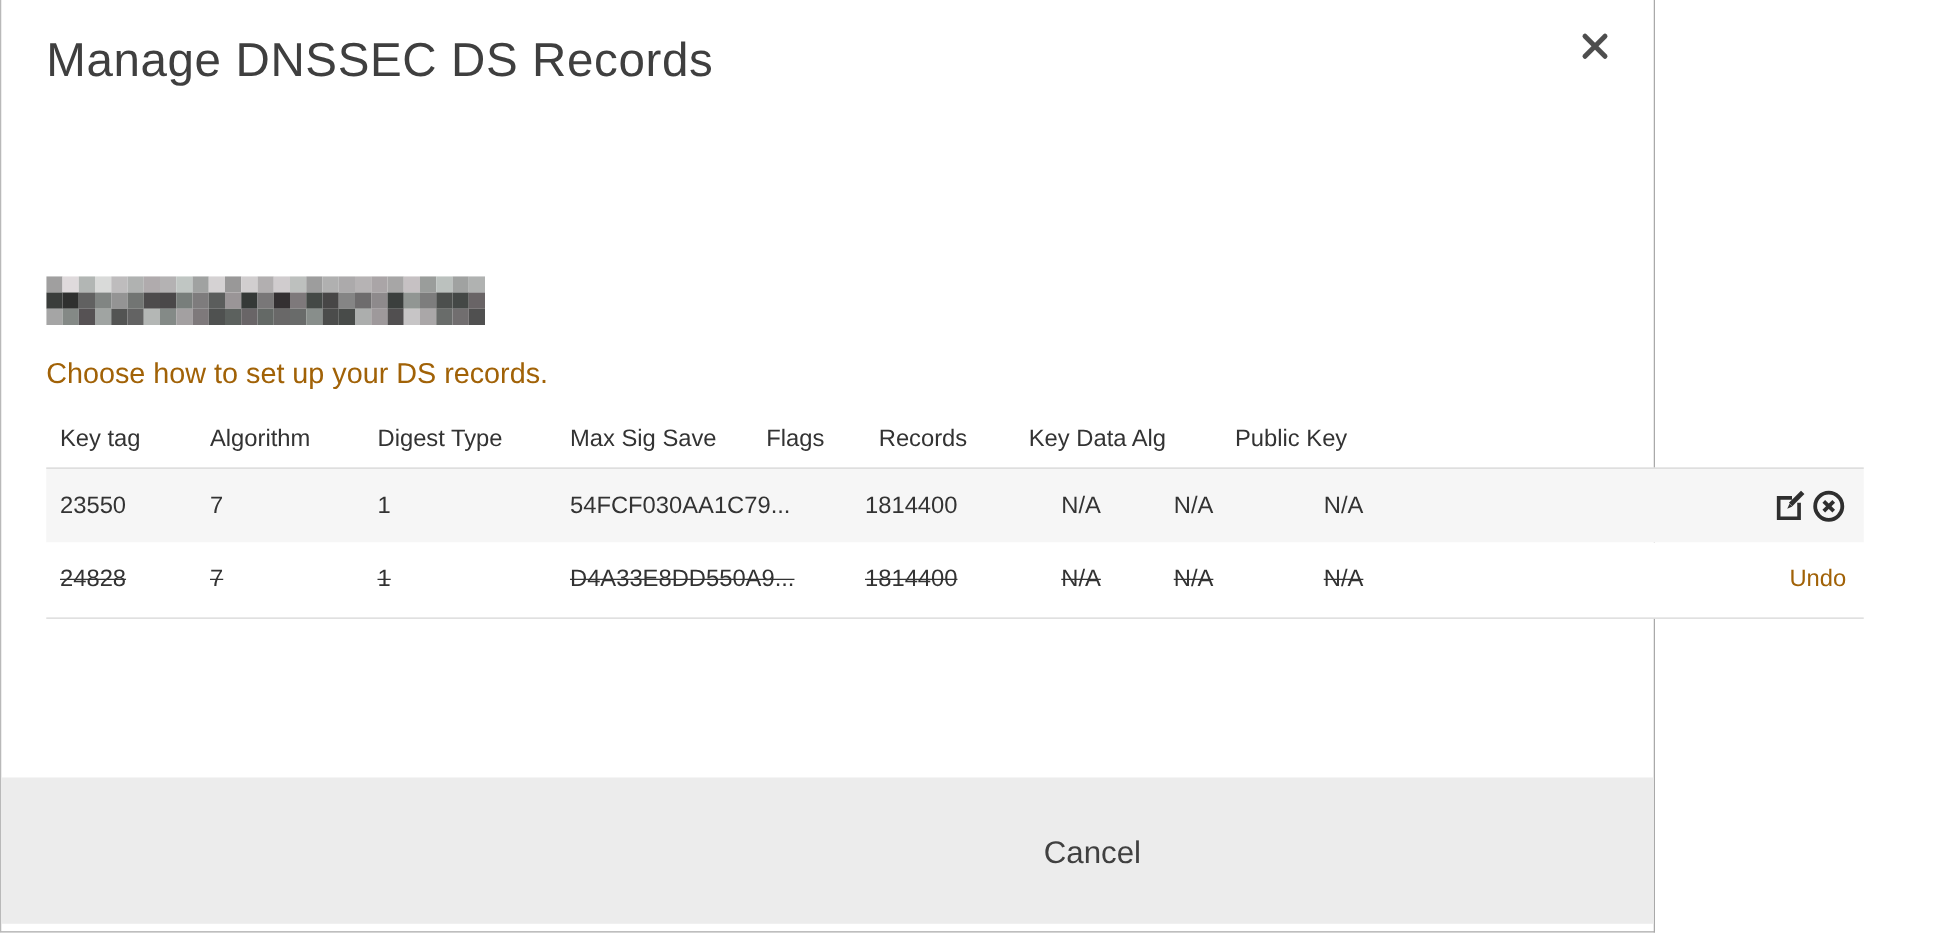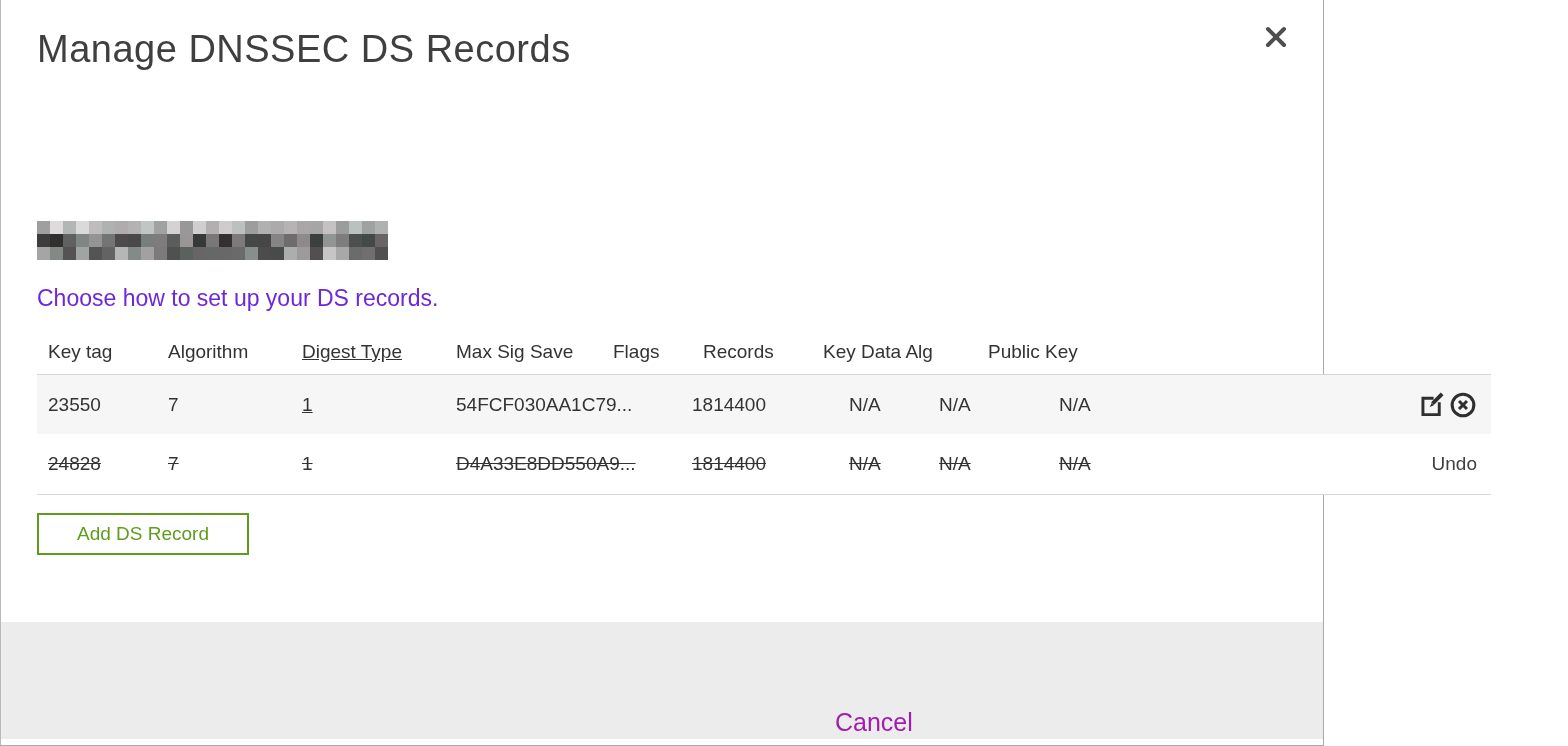--- a/index.html
+++ b/index.html
@@ -18,41 +18,41 @@
 
   .close-btn { position:absolute; right:34px; top:24px; width:26px; height:26px; cursor:pointer; }
   .close-btn svg { display:block; }
 
   .redacted {
     position:absolute; left:36px; top:221px; width:351px; height:39px;
     display:flex; flex-wrap:wrap; overflow:hidden;
   }
   .redacted .px { width:13px; height:13px; }
 
-  .subtitle { position:absolute; left:36px; top:285px; font-size:23px; color:#6d28d9; }
+  .subtitle { position:absolute; left:36px; top:285px; font-size:23px; color:#a16207; }
 
   .ds-table { position:absolute; left:36px; top:330px; width:1454px; }
   .t-row { display:flex; align-items:center; }
   .t-head { height:44px;justify-content:center; }
   .t-head .cell { font-size:19px; color:#333; }
   .t-body-row { height:61px; font-size:19px; color:#333; }
   .row-1 { background:#f6f6f6; border-top:1px solid #d6d6d6; height:60px; }
   .row-2 { background:#fff; border-bottom:1px solid #d6d6d6; }
   .cell { flex:0 0 auto; }
   .cell:first-child { padding-left:11px; width:131px; }
-  .c2 { width:134px; } .c3 { width:154px;text-decoration:underline; } .c4 { width:236px; }
+  .c2 { width:134px; } .c3 { width:154px; } .c4 { width:236px; }
   .c5 { width:157px; } .c6 { width:90px; } .c7 { width:120px; }
   .c8 { width:165px; } .c9 { width:150px; }
   .c-actions { flex:1 1 auto; display:flex; justify-content:flex-end; align-items:center; padding-right:14px; gap:3px; }
   .struck .cell { text-decoration:line-through; }
   .struck .c-actions { text-decoration:none; }
 
   .icon-btn { width:28px; height:28px; cursor:pointer; display:flex; align-items:center; justify-content:center; }
 
-  .link { color:#404040; font-size:19px; text-decoration:none; cursor:pointer; }
+  .link { color:#a16207; font-size:19px; text-decoration:none; cursor:pointer; }
 
   .add-btn {
     position:absolute; left:36px; top:513px;
     min-width:212px; height:42px; background:#fff;
     border:2px solid #5f9c1d; color:#5f9c1d;
     font-size:19px; font-family:"Liberation Sans", sans-serif;
     cursor:pointer; padding:0 24px;
   }
 
   .footer {
@@ -61,21 +61,21 @@
   }
   .annotation-box {
     position:absolute; left:630px; top:11px; width:208px; height:100px;
     border:8px solid #ee1309;
   }
   .save-btn {
     position:absolute; left:17px; top:9px; width:160px; height:64px;
     background:#5b9a05; border:none; border-bottom:5px solid #4a7d06;
     color:#fff; font-size:24px; font-family:"Liberation Sans", sans-serif; cursor:pointer;
   }
-  .cancel-link { position:absolute; left:834px; top:46px; font-size:25px; color:#a21caf;margin-top:40px; }
+  .cancel-link { position:absolute; left:834px; top:46px; font-size:25px; color:#404040; }
 </style>
 </head>
 <body>
 
 <div class="modal">
 
   <div class="modal-title">Manage DNSSEC DS Records</div>
 
   <div class="close-btn">
     <svg width="26" height="26" viewBox="0 0 26 26">
@@ -220,19 +220,18 @@
       <div class="cell c6">N/A</div>
       <div class="cell c7">N/A</div>
       <div class="cell c8">N/A</div>
       <div class="cell c9"></div>
       <div class="c-actions">
         <a class="link">Undo</a>
       </div>
     </div>
   </div>
 
-  <button class="add-btn">Add DS Record</button>
 
   <div class="footer">
     <a class="cancel-link">Cancel</a>
   </div>
 
 </div>
 
 </body></html>

